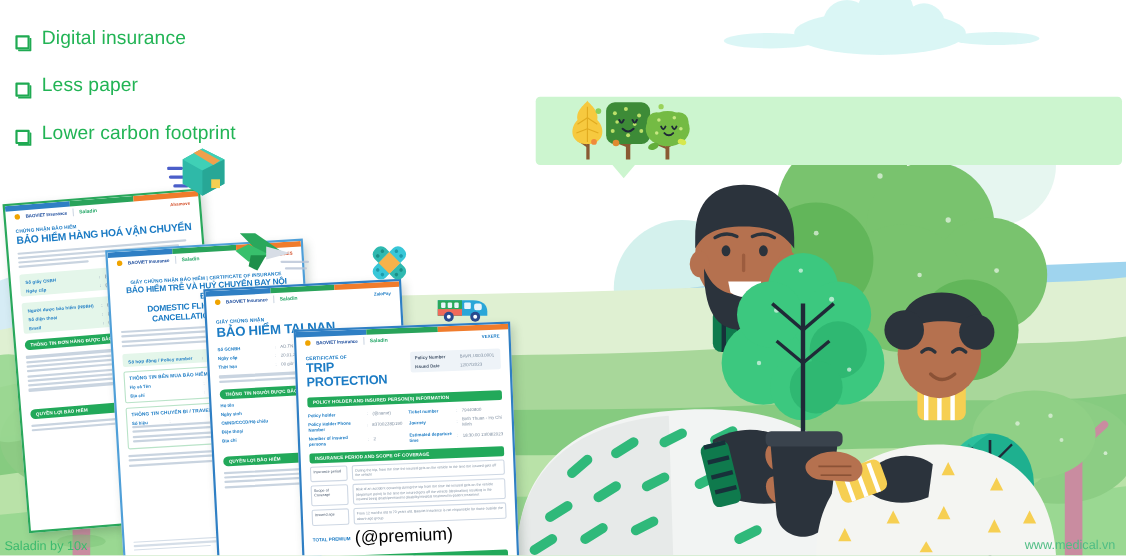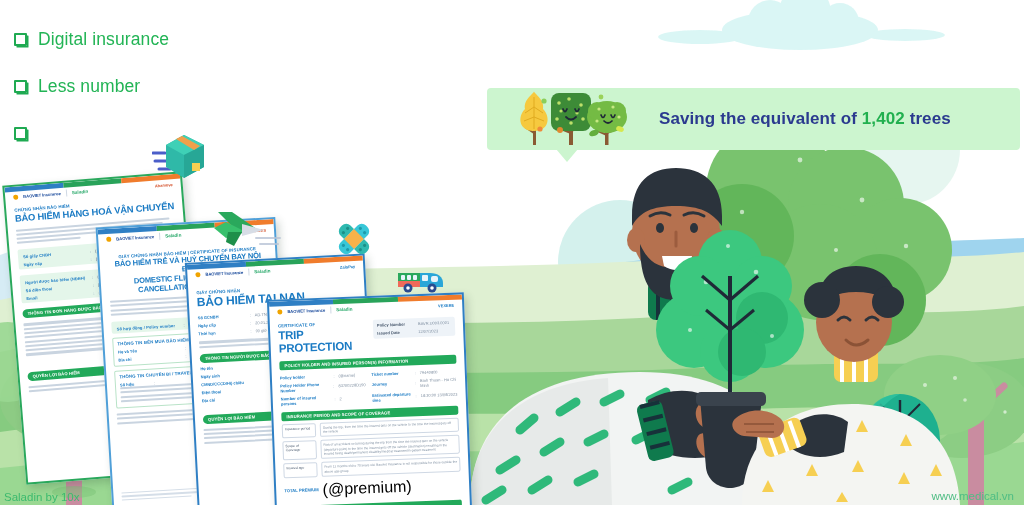--- a/index.html
+++ b/index.html
@@ -10,21 +10,21 @@
     position:relative;
   }
   .stage { position:absolute; inset:0; width:1024px; height:505px; overflow:hidden; background:#fff; }
 
   
   .scene { position:absolute; inset:0; }
   .scene svg { display:block; width:1024px; height:505px; }
 
   
   .bullets { position:absolute; left:10px; top:10px; width:300px; z-index:40; }
-  .bullet-row { display:flex; align-items:center; height:35px; margin-bottom:8px;margin-top:12px; }
+  .bullet-row { display:flex; align-items:flex-end; height:35px; margin-bottom:8px; }
   .bullet-box {
     width:13px; height:13px; flex:0 0 13px;
     border:2.2px solid #1faa52; border-radius:1px;
     box-shadow:2px 2px 0 -0.5px #1faa52;
     margin-right:11px; margin-left:4px;
   }
   .bullet-label {
     color:#22b455; font-size:17.5px; letter-spacing:.1px; white-space:nowrap;
   }
 
@@ -783,24 +783,25 @@
     </svg>
   </div>
 
   <div class="bullets">
     <div class="bullet-row">
       <span class="bullet-box"></span>
       <span class="bullet-label">Digital insurance</span>
     </div>
     <div class="bullet-row">
       <span class="bullet-box"></span>
-      <span class="bullet-label">Less number</span>
+      <span class="bullet-label">Less paper</span>
     </div>
     <div class="bullet-row">
       <span class="bullet-box"></span>
+      <span class="bullet-label">Lower carbon footprint</span>
     </div>
   </div>
 
 
   <div class="callout">
     <div class="callout-trees">
       <svg width="120" height="58" viewBox="0 0 120 58">
 
         <g>
           <rect x="20" y="36" width="3" height="20" fill="#8a5a33"></rect>
@@ -854,22 +855,19 @@
           </g>
           <path d="M88 26 Q90 31 92 26" stroke="#1f2937" stroke-width="1.7" fill="none" stroke-linecap="round"></path>
           <path d="M98 26 Q100 31 102 26" stroke="#1f2937" stroke-width="1.7" fill="none" stroke-linecap="round"></path>
           <path d="M91 32 Q95 36 99 32" stroke="#1f2937" stroke-width="1.7" fill="none" stroke-linecap="round"></path>
           <ellipse cx="81" cy="44" rx="5" ry="3" fill="#63ae3c" transform="rotate(-20 81 44)"></ellipse>
           <ellipse cx="107" cy="40" rx="4" ry="2.6" fill="#d6e84e" transform="rotate(20 107 40)"></ellipse>
           <circle cx="88" cy="8" r="2.4" fill="#9ad25a"></circle>
         </g>
       </svg>
     </div>
-    <div class="callout-text">
-      <span>Saving the equivalent of </span><span class="hl">1,402</span><span> trees</span>
-    </div>
   </div>
   <div class="callout-tail"></div>
 
   <div class="wm wm-left">Saladin by 10x</div>
   <div class="wm wm-right">www.medical.vn</div>
 
 </div>
 
 </body></html>

